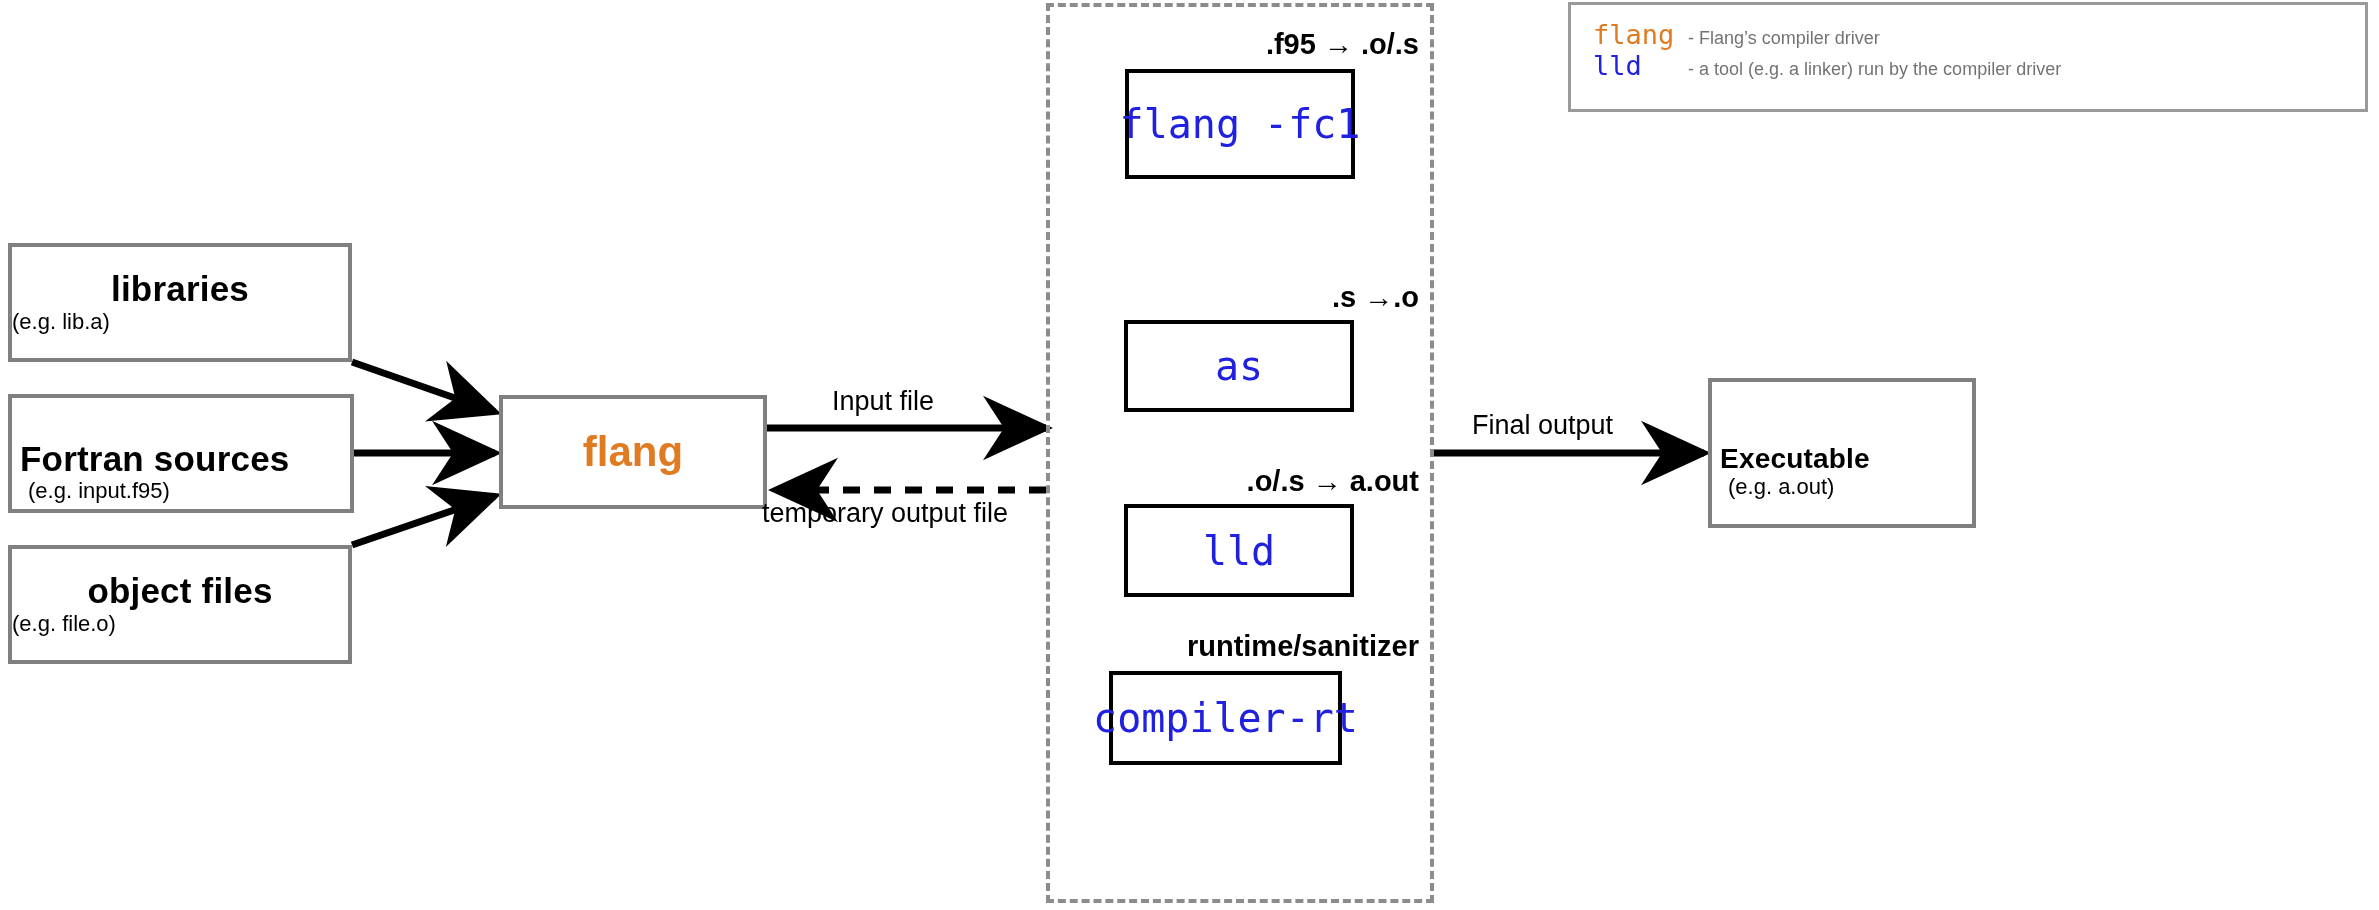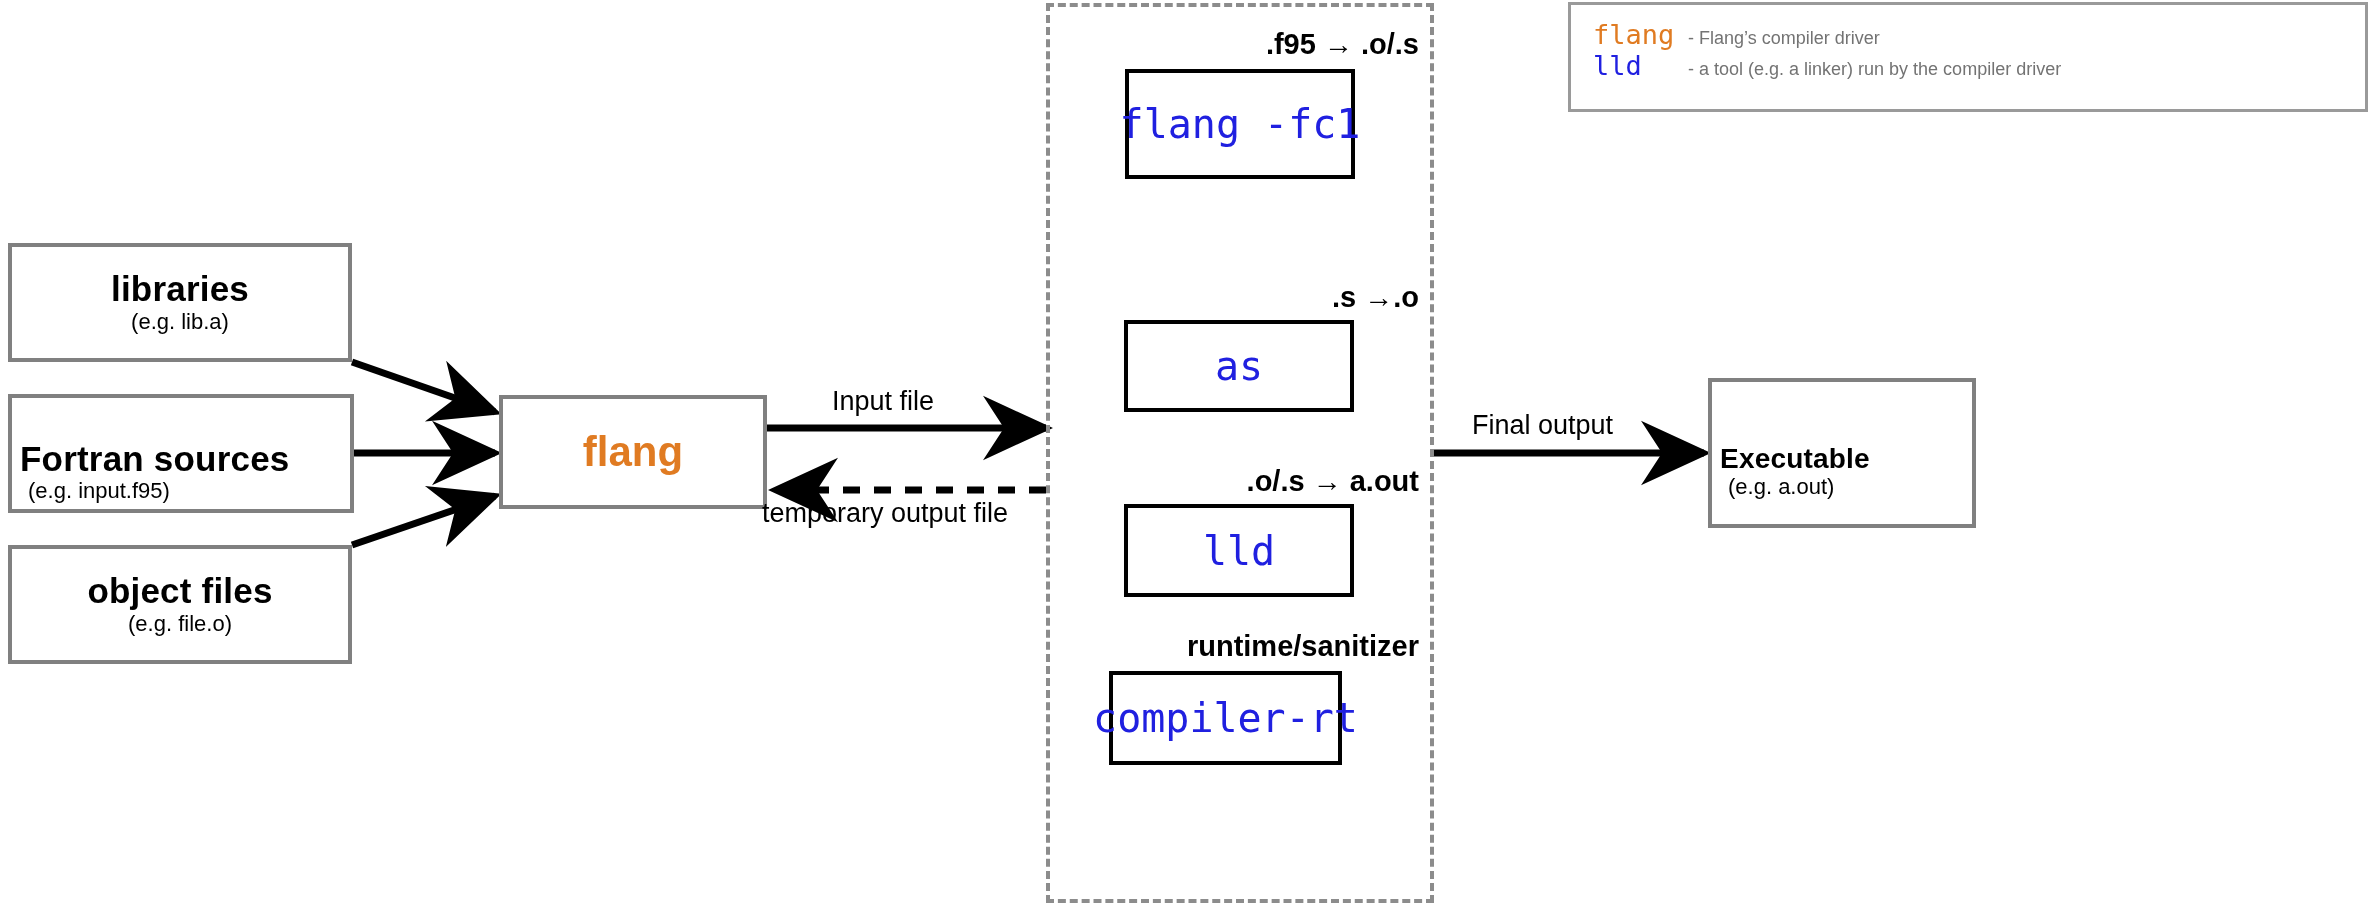--- a/index.html
+++ b/index.html
@@ -45,21 +45,20 @@
   .greybox .title {
     font-weight: bold;
     font-size: 35px;
     line-height: 1.05;
     text-align: center;
     letter-spacing: 0.2px;
   }
   .greybox .sub {
     font-size: 22px;
     line-height: 1.1;
-    text-align: center;
     margin-top: 2px;
   }
   .greybox.left-align .title { text-align: left; padding-left: 8px; margin-top: 37px; }
   .greybox.left-align .sub   { text-align: left; padding-left: 16px; }
 
   
   .driverbox {
     border: 4px solid #808080;
     display: flex;
     align-items: center;

